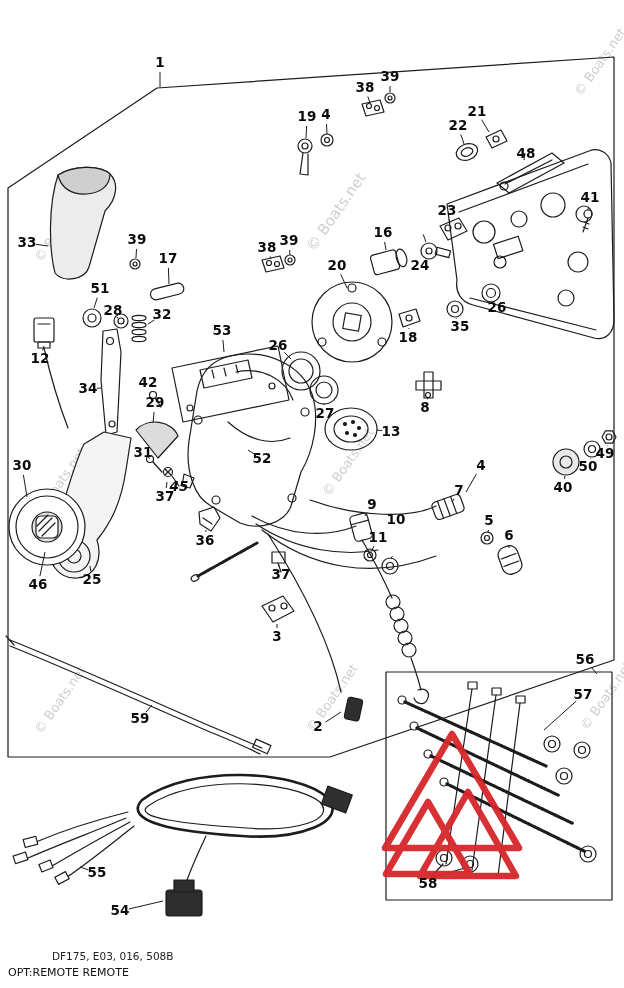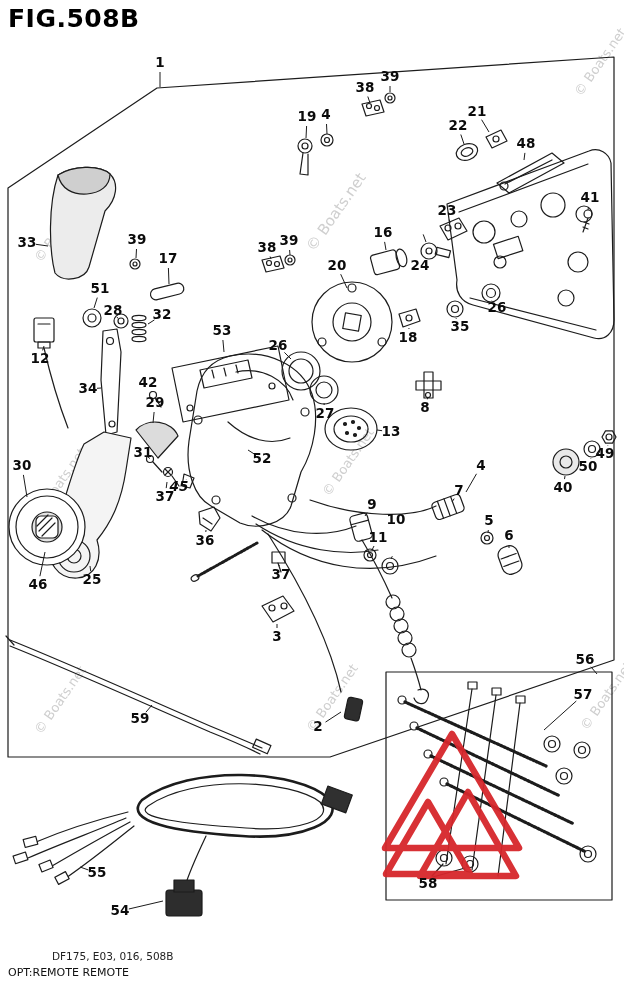--- a/index.html
+++ b/index.html
@@ -526,30 +526,29 @@
       <div class="callout" style="left: 365px; top: 88px;">38</div>
       <div class="callout" style="left: 137px; top: 240px;">39</div>
       <div class="callout" style="left: 289px; top: 241px;">39</div>
       <div class="callout" style="left: 390px; top: 77px;">39</div>
       <div class="callout" style="left: 563px; top: 488px;">40</div>
       <div class="callout" style="left: 590px; top: 198px;">41</div>
       <div class="callout" style="left: 148px; top: 383px;">42</div>
       <div class="callout" style="left: 165px; top: 497px;">37</div>
       <div class="callout" style="left: 179px; top: 487px; font-style: italic;">45</div>
       <div class="callout" style="left: 38px; top: 585px;">46</div>
-      <div class="callout" style="left: 526px; top: 144px;">48</div>
+      <div class="callout" style="left: 526px; top: 154px;">48</div>
       <div class="callout" style="left: 605px; top: 454px;">49</div>
       <div class="callout" style="left: 588px; top: 467px;">50</div>
       <div class="callout" style="left: 100px; top: 289px;">51</div>
       <div class="callout" style="left: 262px; top: 459px;">52</div>
       <div class="callout" style="left: 222px; top: 331px;">53</div>
       <div class="callout" style="left: 120px; top: 911px;">54</div>
       <div class="callout" style="left: 97px; top: 873px;">55</div>
       <div class="callout" style="left: 585px; top: 660px;">56</div>
       <div class="callout" style="left: 583px; top: 695px;">57</div>
       <div class="callout" style="left: 428px; top: 884px;">58</div>
       <div class="callout" style="left: 140px; top: 719px;">59</div>
     </div>
 
-  <div class="fig-title">FIG.508B</div>
   <div class="footer-code">DF175, E03, 016, 508B</div>
   <div class="footer-caption">OPT:REMOTE REMOTE</div>
 </div>
 
 </body></html>

